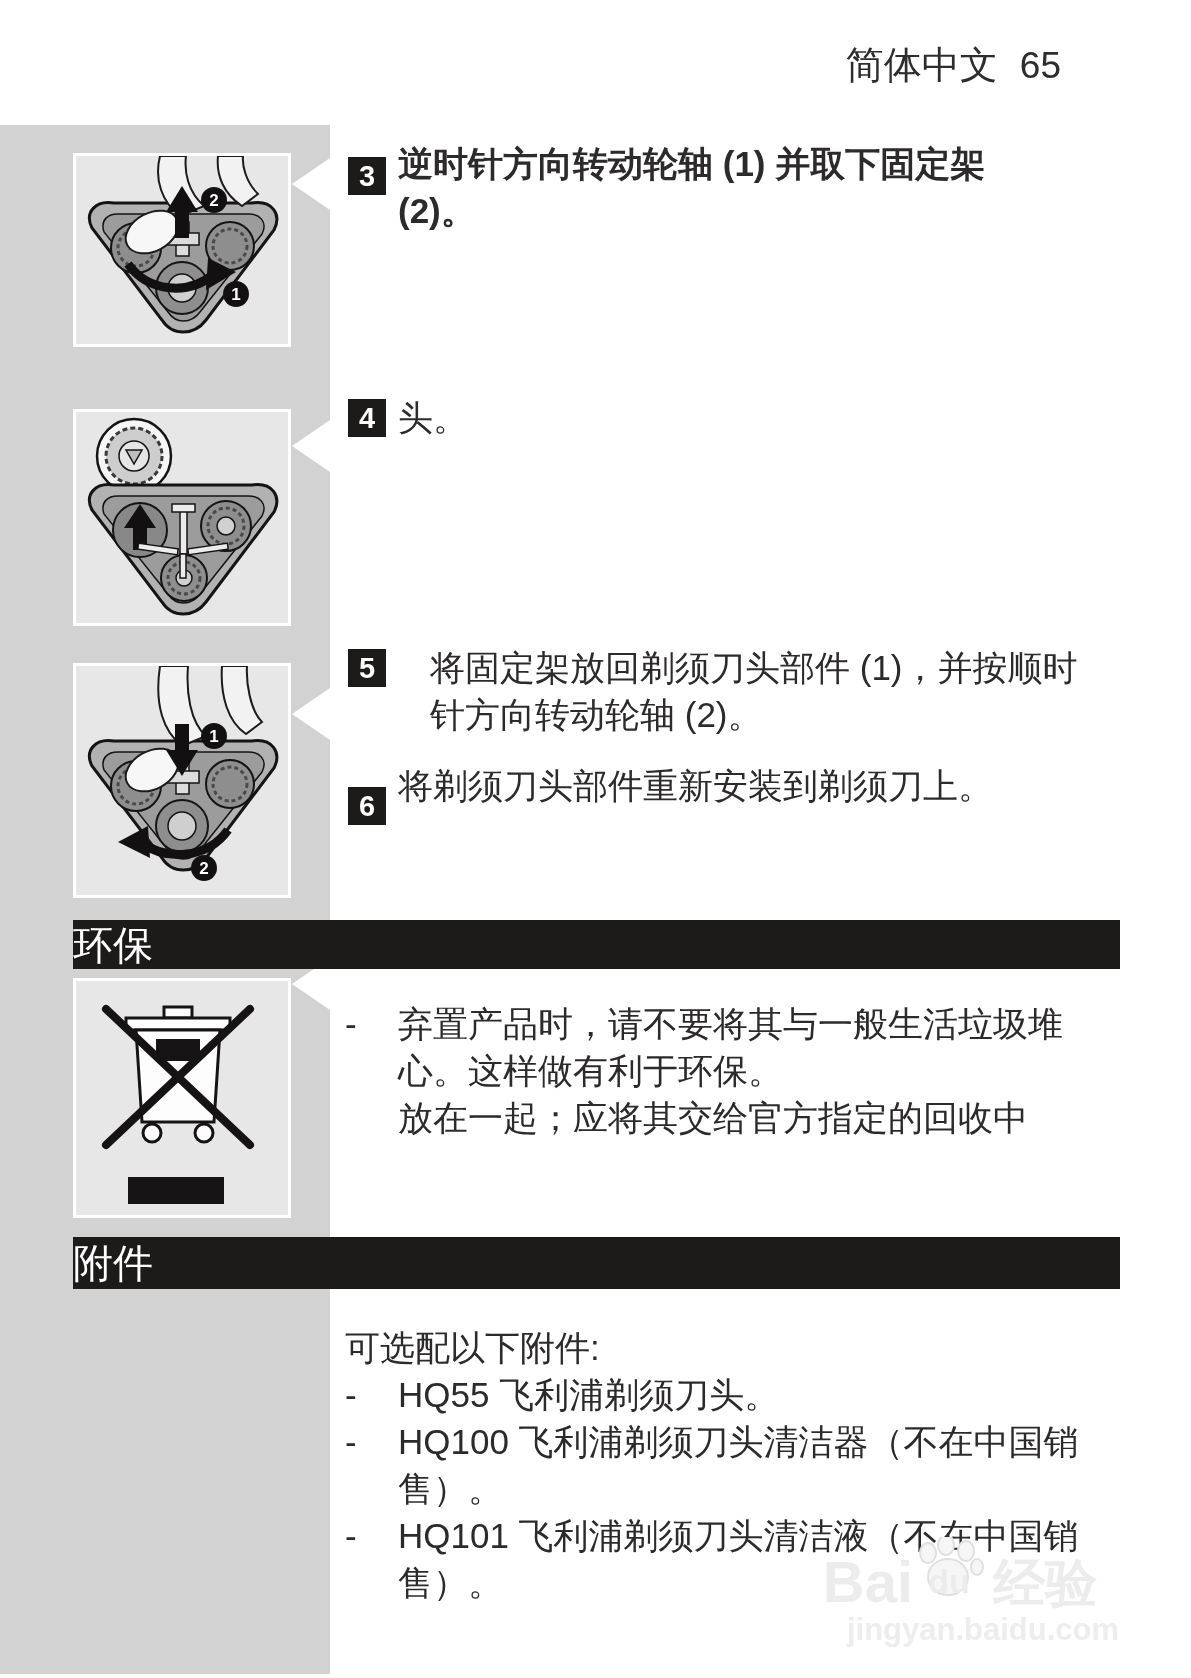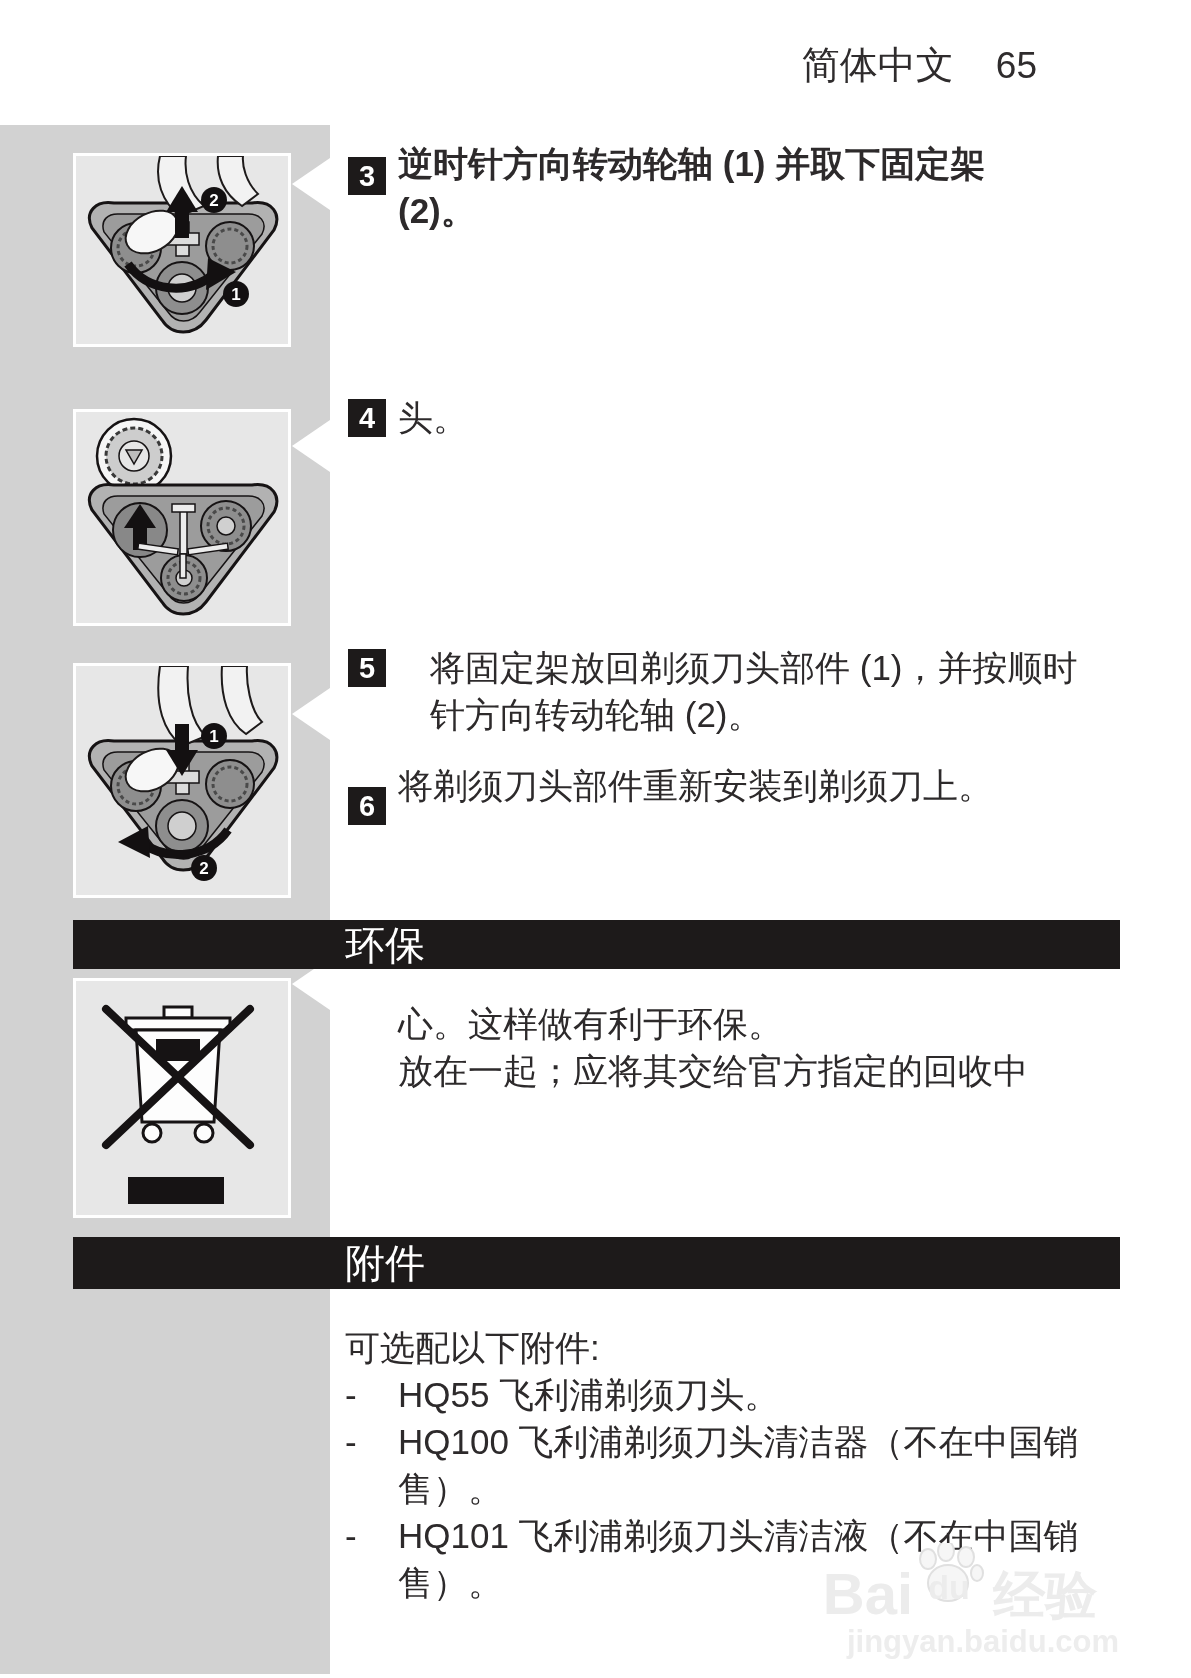--- a/index.html
+++ b/index.html
@@ -1,20 +1,20 @@
 <!DOCTYPE html>
 <html><head>
 <meta charset="utf-8">
 <style>
   html,body{margin:0;padding:0;background:#fff;}
   .page{position:relative;width:1191px;height:1678px;background:#ffffff;overflow:hidden;
         font-family:"Liberation Sans",sans-serif;color:#2d2a2b;}
 
   
-  .hdr{position:absolute;top:40px;right:154px;display:flex;align-items:baseline;gap:42px;}
+  .hdr{position:absolute;top:40px;right:130px;display:flex;align-items:baseline;gap:22px;}
   .hdr .lang{font-size:38px;color:#2f2c2d;}
   .hdr .pnum{font-size:37px;color:#2f2c2d;}
 
   
   .strip{position:absolute;left:0;top:125px;width:330px;height:1549px;background:#d2d2d2;}
 
   
   .fig{position:absolute;left:73px;width:218px;background:#e7e7e7;border:3px solid #ffffff;box-sizing:border-box;}
   .fig svg{display:block;width:100%;height:100%;}
   #fig3{top:153px;height:194px;}
@@ -31,36 +31,36 @@
   .badge{position:absolute;left:348px;width:38px;height:38px;background:#1d1a1a;color:#fff;
          font-size:29px;font-weight:bold;display:flex;align-items:center;justify-content:center;}
   #b3{top:157px;} #b4{top:399px;} #b5{top:649px;} #b6{top:787px;}
 
   
   .stext{position:absolute;left:398px;font-size:35px;line-height:47px;white-space:nowrap;color:#2d2a2b;}
   #t3{top:140px;font-weight:bold;} #t4{top:394px;} #t5{top:644px;margin-left:32px;} #t6{top:762px;}
 
   
   .bar{position:absolute;left:73px;width:1047px;background:#1d1a1a;display:flex;align-items:center;
-       padding-left:272px;box-sizing:border-box;}
+       box-sizing:border-box;}
   #barEnv{top:920px;height:49px;}
   #barAcc{top:1237px;height:52px;}
   .bar .title{color:#ffffff;font-size:40px;line-height:1;}
 
   
   .envblock{position:absolute;left:345px;top:1000px;font-size:35px;line-height:47px;white-space:nowrap;}
   .accblock{position:absolute;left:345px;top:1324px;font-size:35px;line-height:47px;white-space:nowrap;}
   .marker{display:inline-block;width:53px;}
   .cont{padding-left:53px;}
 
   
   .wm{position:absolute;left:775px;top:1528px;width:370px;color:#ececec;font-weight:bold;}
   .wm-row1{display:flex;align-items:flex-end;justify-content:center;}
   .wm-bai{font-size:58px;line-height:56px;}
-  .wm-pawwrap{position:relative;width:70px;height:64px;margin:15px 1px;}
+  .wm-pawwrap{position:relative;width:70px;height:64px;margin:9px 1px;}
   .wm-du{position:absolute;left:14px;bottom:0;font-size:34px;}
   .wm-cn{font-size:52px;line-height:54px;margin-left:8px;}
   .wm-url{font-size:31px;text-align:center;padding-left:46px;margin-top:2px;color:#ededed;font-weight:bold;}
 
   svg text.co{font-family:"Liberation Sans",sans-serif;font-size:17px;font-weight:bold;fill:#ffffff;text-anchor:middle;}
 </style>
 </head>
 <body>
 
 <div class="page">
@@ -219,20 +219,23 @@
   </div>
 
   <div class="bar" id="barEnv">
     <span class="title">环保</span>
   </div>
   <div class="bar" id="barAcc">
     <span class="title">附件</span>
   </div>
 
   <div class="envblock">
+    <div>
+      <span class="marker">-</span><span>弃置产品时，请不要将其与一般生活垃圾堆</span>
+    </div>
     <div class="cont">心。这样做有利于环保。</div>
     <div class="cont">放在一起；应将其交给官方指定的回收中</div>
   </div>
 
   <div class="accblock">
     <div>可选配以下附件:</div>
     <div>
       <span class="marker">-</span><span>HQ55 飞利浦剃须刀头。</span>
     </div>
     <div>

